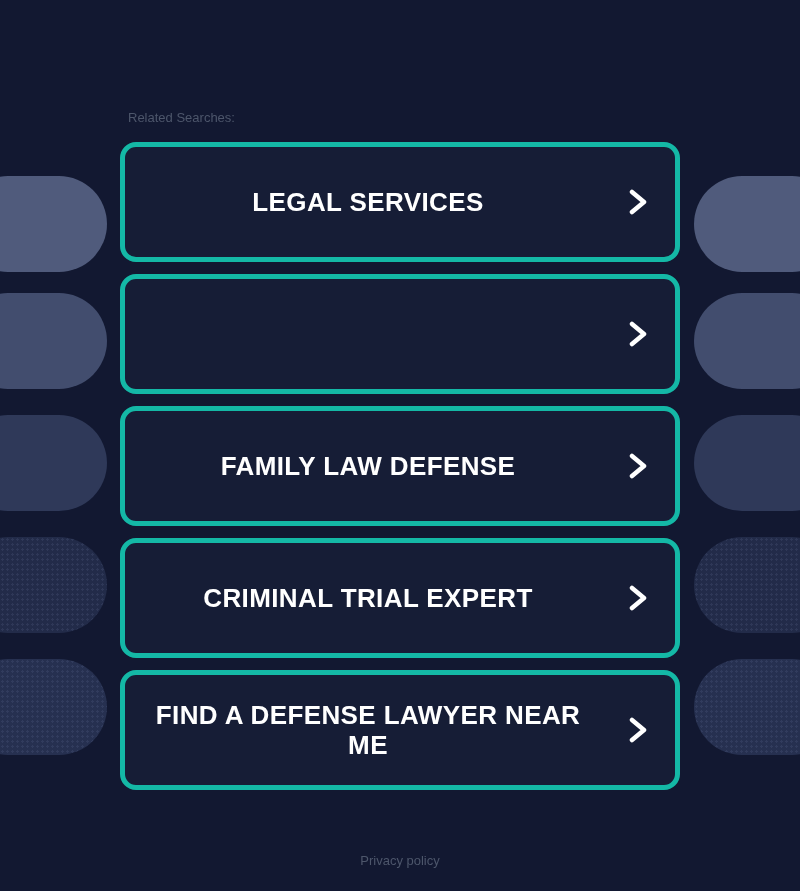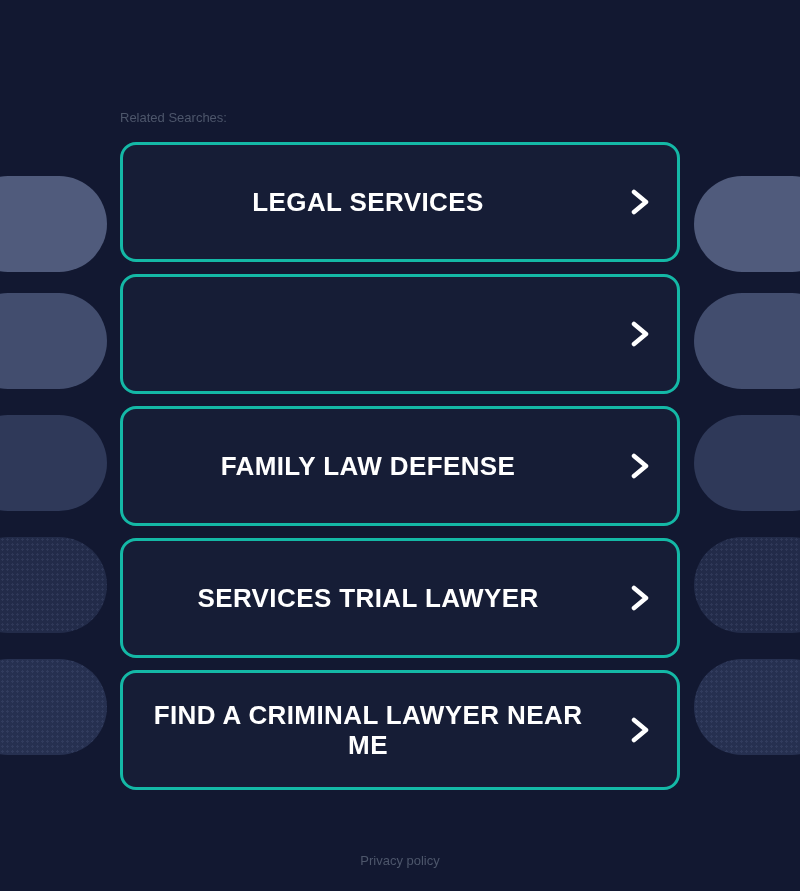--- a/index.html
+++ b/index.html
@@ -32,41 +32,41 @@
 
   .pill.textured {
     background-image: radial-gradient(rgba(110,124,165,0.16) 1px, transparent 1.3px);
     background-size: 5px 5px;
   }
 
   
   .related-label {
     position: absolute;
     top: 110px;
-    left: 120px;
+    left: 128px;
     font-size: 13px;
     line-height: 16px;
     color: #4d566b;
   }
 
   
   .buttons {
     position: absolute;
     top: 142px;
     left: 120px;
     width: 560px;
   }
   .search-button {
     position: relative;
     box-sizing: border-box;
     width: 560px;
     height: 120px;
     margin-bottom: 12px;
     background: #161d36;
-    border: 3px solid #14b8a6;
+    border: 5px solid #14b8a6;
     border-radius: 16px;
     display: flex;
     align-items: center;
     justify-content: center;
     padding: 0 76px 0 12px;
     cursor: pointer;
   }
   .search-button .label {
     color: #ffffff;
     font-weight: bold;
@@ -138,30 +138,30 @@
   <div class="search-button">
     <span class="label">FAMILY LAW DEFENSE</span>
     <span class="chev">
       <svg width="22" height="26" viewBox="0 0 22 26">
         <polyline points="5,3 17,13 5,23" fill="none" stroke="#ffffff" stroke-width="4.5" stroke-linecap="round" stroke-linejoin="round"></polyline>
       </svg>
     </span>
   </div>
 
   <div class="search-button">
-    <span class="label">SERVICES TRIAL LAWYER</span>
+    <span class="label">CRIMINAL TRIAL EXPERT</span>
     <span class="chev">
       <svg width="22" height="26" viewBox="0 0 22 26">
         <polyline points="5,3 17,13 5,23" fill="none" stroke="#ffffff" stroke-width="4.5" stroke-linecap="round" stroke-linejoin="round"></polyline>
       </svg>
     </span>
   </div>
 
   <div class="search-button">
-    <span class="label">FIND A CRIMINAL LAWYER NEAR ME</span>
+    <span class="label">FIND A DEFENSE LAWYER NEAR ME</span>
     <span class="chev">
       <svg width="22" height="26" viewBox="0 0 22 26">
         <polyline points="5,3 17,13 5,23" fill="none" stroke="#ffffff" stroke-width="4.5" stroke-linecap="round" stroke-linejoin="round"></polyline>
       </svg>
     </span>
   </div>
 
 </div>
 
 <div class="privacy">Privacy policy</div>

